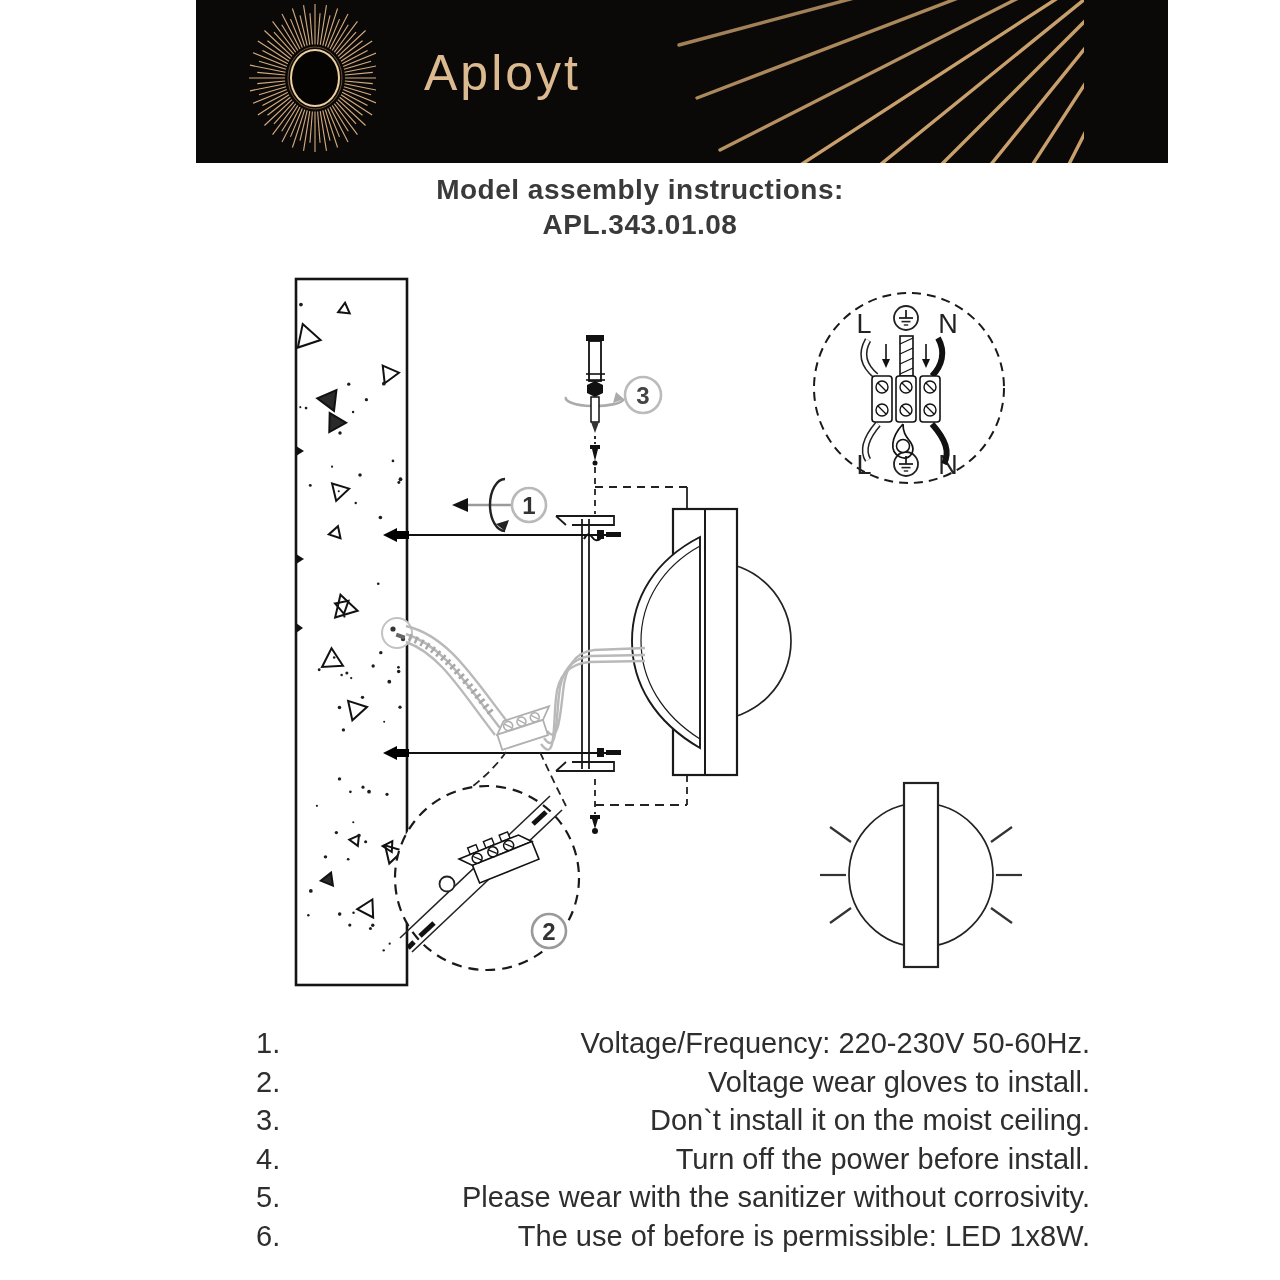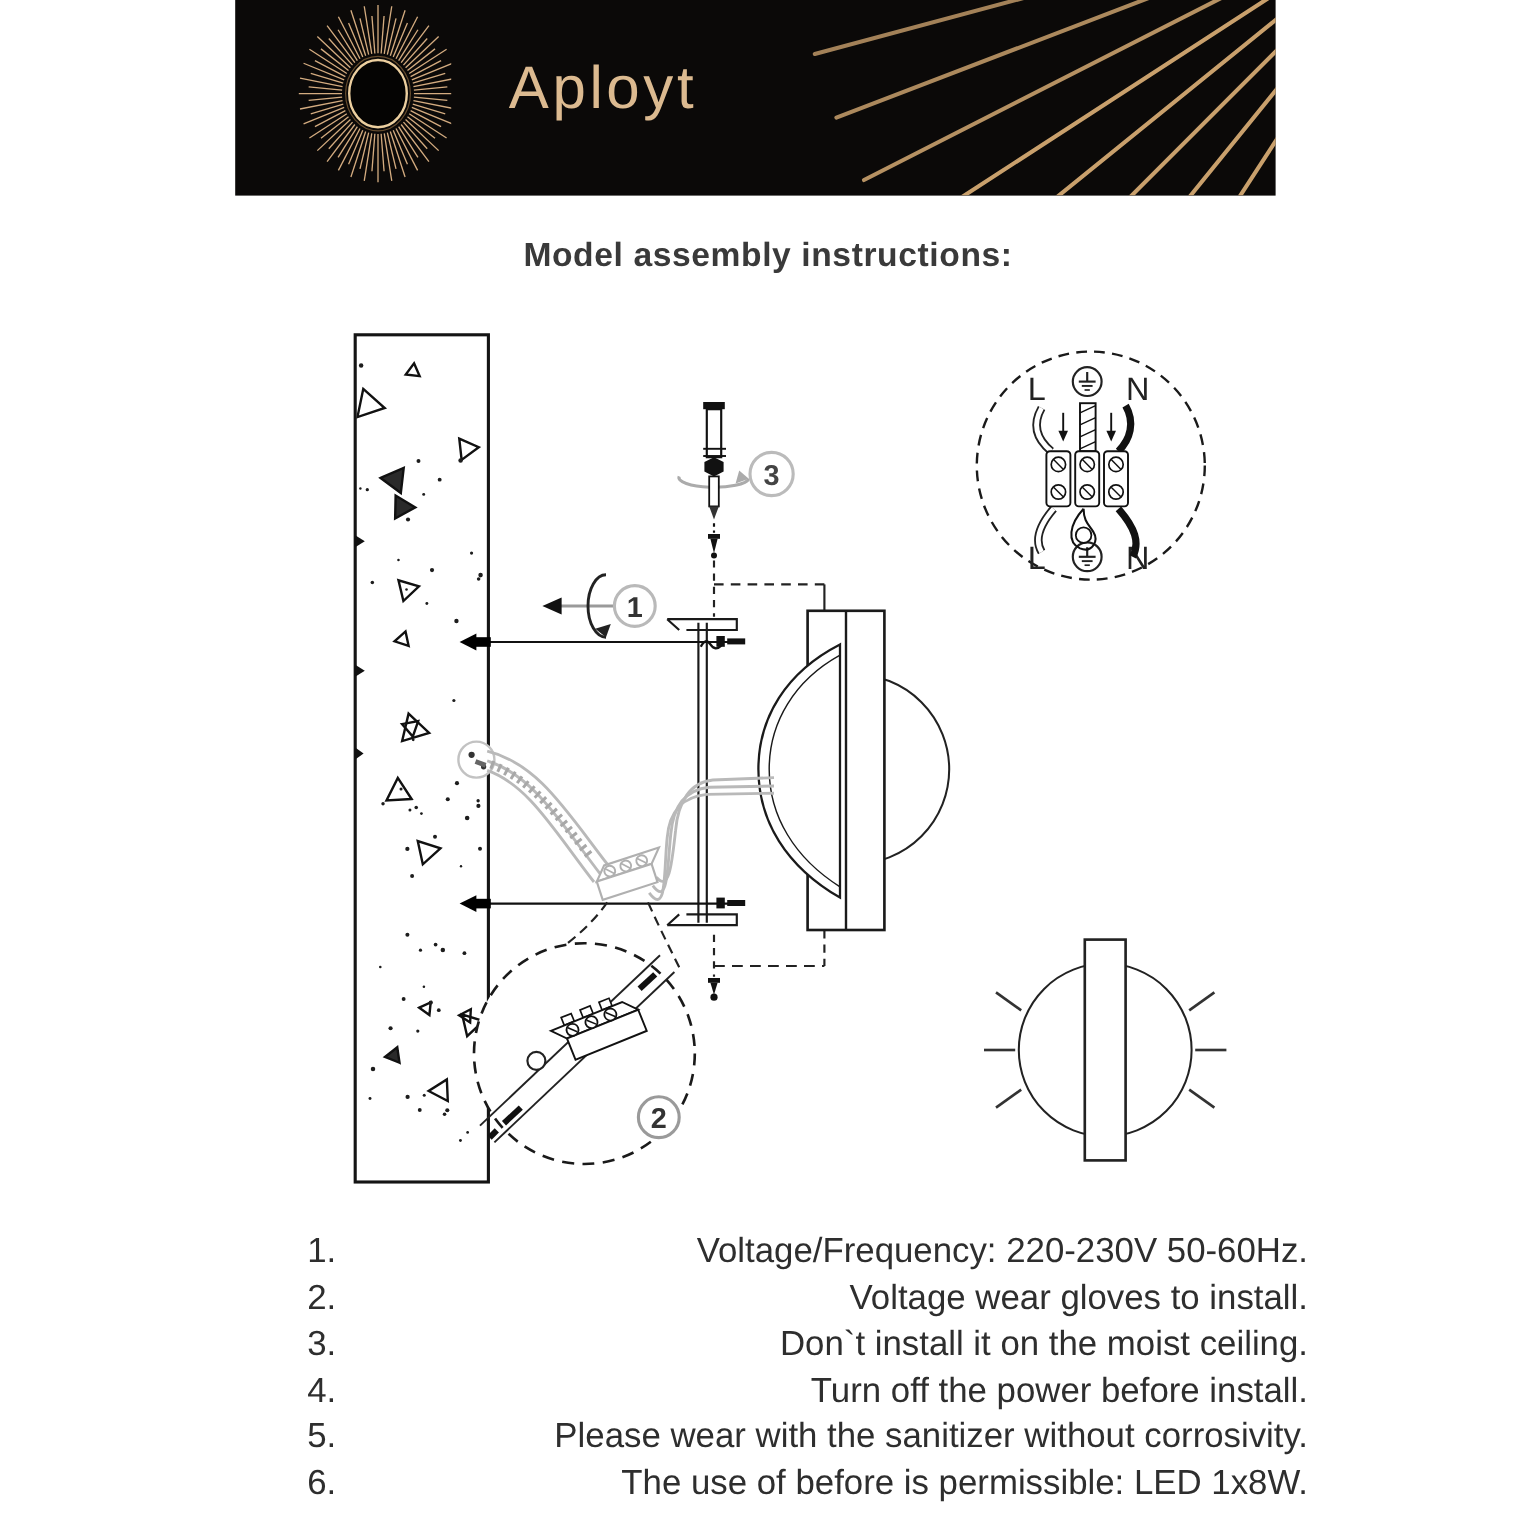--- a/index.html
+++ b/index.html
@@ -1,24 +1,24 @@
 <!DOCTYPE html>
 <html><head>
 <meta charset="utf-8">
 <style>
   html,body{margin:0;padding:0;background:#e8e8e8;}
   .page{position:relative;width:1280px;height:1280px;background:#ffffff;overflow:hidden;
         font-family:"Liberation Sans",sans-serif;margin:0 auto;}
   
-  .banner{position:absolute;left:196px;top:0;width:867px;height:163px;background:#0b0908;overflow:hidden;}
+  .banner{position:absolute;left:196px;top:0;width:972px;height:163px;background:#0b0908;overflow:hidden;}
   .banner svg{position:absolute;top:0;left:0;}
   .brand{position:absolute;left:228px;top:44px;font-size:50px;letter-spacing:3px;
          color:#dcba90;font-weight:400;}
   
-  .title-wrap{position:absolute;left:0;top:174px;width:1280px;text-align:center;color:#3a3a3a;margin-top:23px;}
+  .title-wrap{position:absolute;left:0;top:174px;width:1280px;text-align:center;color:#3a3a3a;}
   .title-line1{font-size:28px;font-weight:600;letter-spacing:.5px;}
   .title-line2{font-size:28px;font-weight:600;margin-top:3px;letter-spacing:.5px;}
   
   .diagram{position:absolute;left:0;top:260px;width:1280px;height:760px;}
   
   .instr{position:absolute;left:250px;top:1024px;width:840px;color:#2e2e2e;}
   .instr .row{display:flex;line-height:38.6px;font-size:29px;font-weight:500;}
   .instr .num{width:50px;flex:0 0 50px;padding-left:6px;}
   .instr .txt{flex:1;text-align:right;}
 </style>
@@ -123,20 +123,21 @@
         <line x1="1005" y1="-95" x2="812" y2="409"></line>
         <line x1="1005" y1="-95" x2="865" y2="427"></line>
         <line x1="1005" y1="-95" x2="921" y2="438"></line>
         <line x1="1005" y1="-95" x2="977" y2="444"></line>
       </g>
     </svg>
   </div>
 
   <div class="title-wrap">
     <div class="title-line1">Model assembly instructions:</div>
+    <div class="title-line2">APL.343.01.08</div>
   </div>
 
   <svg class="diagram" viewBox="0 260 1280 760">
     <defs>
       <clipPath id="wallclip">
           <rect x="297" y="281" width="108" height="702"></rect>
         </clipPath>
       <g id="earth-sym">
         <circle cx="0" cy="0" r="12" fill="#fff" stroke="#222" stroke-width="1.8"></circle>
         <line x1="0" y1="-8" x2="0" y2="0" stroke="#222" stroke-width="1.8"></line>

